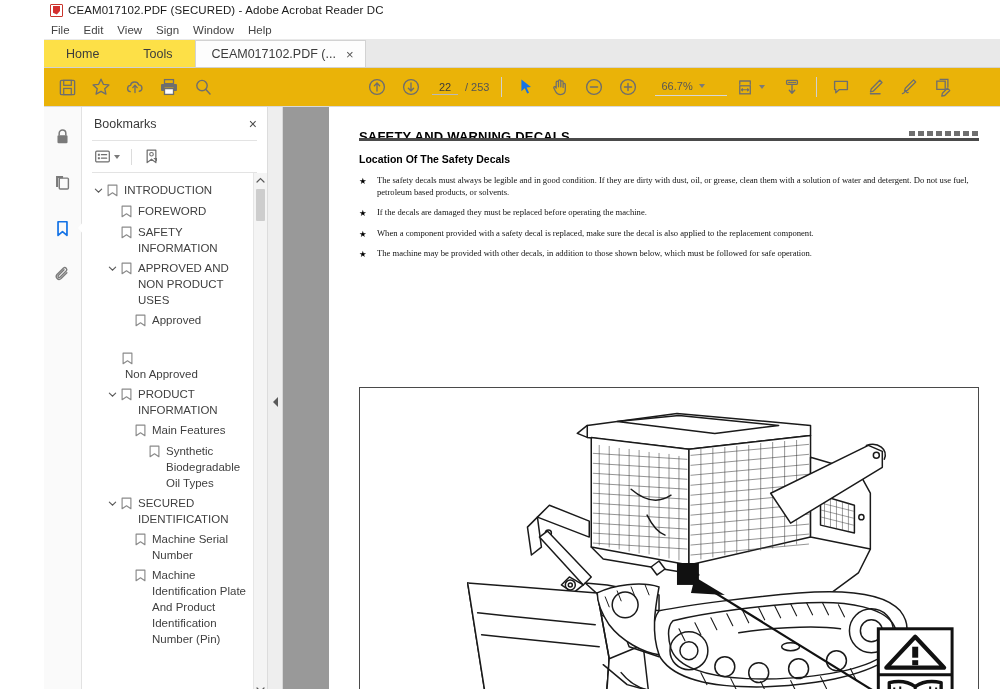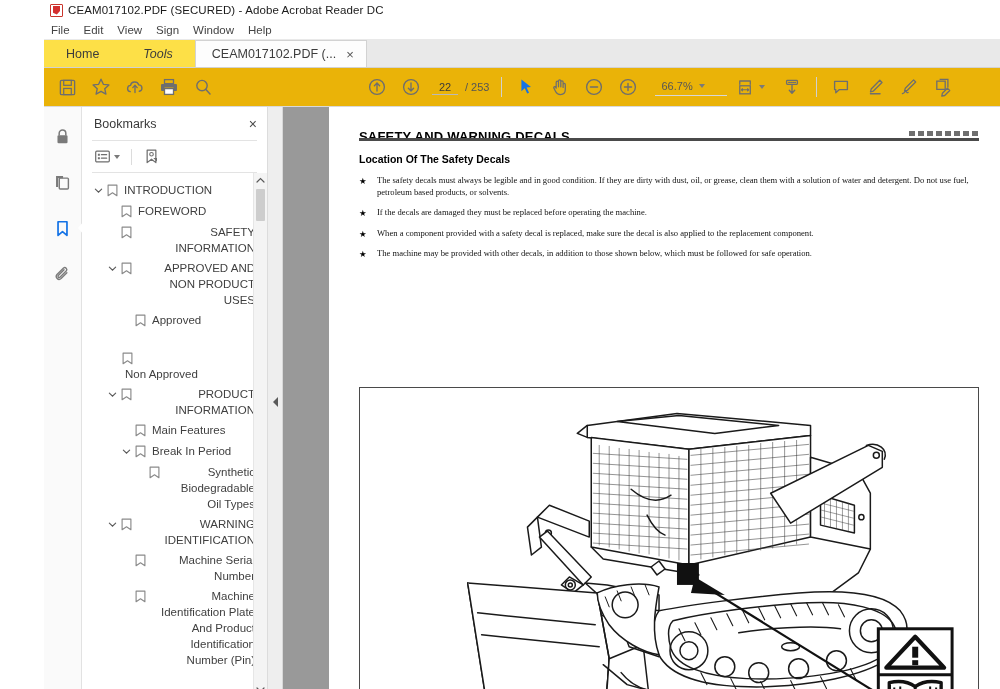--- a/index.html
+++ b/index.html
@@ -42,21 +42,21 @@
   .tabstrip{
     height:28px;background:#e9e9e9;display:flex;align-items:flex-end;
     border-bottom:1px solid #d2d2d2;position:relative;
   }
   .tab{
     height:27px;display:flex;align-items:center;justify-content:center;
     font-size:12.5px;color:#3c3c3c;padding:0 18px;box-sizing:border-box;
     background:#fde047;white-space:nowrap;cursor:default;
   }
   .tab.home{padding:0 22px;}
-  .tab.tools{padding:0 22px;font-style:italic;}
+  .tab.tools{padding:0 22px;}
   .tab.doc{
     background:#fdfdfd;border-left:1px solid #d2d2d2;border-right:1px solid #d2d2d2;
     border-top:1px solid #d2d2d2;padding:0 10px 0 16px;min-width:150px;
     justify-content:space-between;gap:8px;
   }
   .tab-close{
     font-size:13px;color:#555;line-height:1;padding:0 2px;cursor:default;
   }
 
   
@@ -117,21 +117,20 @@
   .bm-tools{display:flex;align-items:center;padding:7px 10px 7px 12px;gap:7px;}
   .bm-tool{display:flex;align-items:center;gap:3px;cursor:default;}
   .bm-vsep{width:1px;height:16px;background:#dcdcdc;margin:0 4px;}
 
   .bm-list{
     flex:1;overflow:hidden;position:relative;padding:7px 0 0 0;
   }
   .bm-row{
     display:flex;align-items:flex-start;padding:2px 12px 2px 0;min-height:17px;
     cursor:default;
-    text-align:right;
   }
   .twisty{
     width:13px;flex:0 0 13px;display:flex;align-items:flex-start;justify-content:center;
     padding-top:4px;
   }
   .bm-ico{width:14px;flex:0 0 14px;display:flex;align-items:flex-start;justify-content:center;padding-top:2px;}
   .bm-label{
     font-size:11.5px;color:#3f3f3f;line-height:16px;padding-left:5px;
   }
 
@@ -486,54 +485,41 @@
             </div>
             <div class="bm-row" style="padding-left: 38px;">
               <span class="twisty"></span>
               <span class="bm-ico">
                 <svg width="11" height="13" viewBox="0 0 11 13">
                   <path d="M1.1 1.1h8.8v10.6L5.5 8.8 1.1 11.7z" fill="none" stroke="#8a8a8a" stroke-width="1.15" stroke-linejoin="round"></path>
                 </svg>
               </span>
               <span class="bm-label">Main Features</span>
             </div>
-            <div class="bm-row" style="padding-left: 38px;">
-              <span class="twisty">
-                <svg width="9" height="9" viewBox="0 0 10 10">
-                  <path d="M1.5 3.4L5 6.8L8.5 3.4" fill="none" stroke="#5a5a5a" stroke-width="1.25" stroke-linecap="round"></path>
-                </svg>
-              </span>
-              <span class="bm-ico">
-                <svg width="11" height="13" viewBox="0 0 11 13">
-                  <path d="M1.1 1.1h8.8v10.6L5.5 8.8 1.1 11.7z" fill="none" stroke="#8a8a8a" stroke-width="1.15" stroke-linejoin="round"></path>
-                </svg>
-              </span>
-              <span class="bm-label">Break In Period</span>
-            </div>
             <div class="bm-row" style="padding-left: 52px;">
               <span class="twisty"></span>
               <span class="bm-ico">
                 <svg width="11" height="13" viewBox="0 0 11 13">
                   <path d="M1.1 1.1h8.8v10.6L5.5 8.8 1.1 11.7z" fill="none" stroke="#8a8a8a" stroke-width="1.15" stroke-linejoin="round"></path>
                 </svg>
               </span>
               <span class="bm-label">Synthetic Biodegradable Oil Types</span>
             </div>
             <div class="bm-row" style="padding-left: 24px;">
               <span class="twisty">
                 <svg width="9" height="9" viewBox="0 0 10 10">
                   <path d="M1.5 3.4L5 6.8L8.5 3.4" fill="none" stroke="#5a5a5a" stroke-width="1.25" stroke-linecap="round"></path>
                 </svg>
               </span>
               <span class="bm-ico">
                 <svg width="11" height="13" viewBox="0 0 11 13">
                   <path d="M1.1 1.1h8.8v10.6L5.5 8.8 1.1 11.7z" fill="none" stroke="#8a8a8a" stroke-width="1.15" stroke-linejoin="round"></path>
                 </svg>
               </span>
-              <span class="bm-label">WARNING IDENTIFICATION</span>
+              <span class="bm-label">SECURED IDENTIFICATION</span>
             </div>
             <div class="bm-row" style="padding-left: 38px;">
               <span class="twisty"></span>
               <span class="bm-ico">
                 <svg width="11" height="13" viewBox="0 0 11 13">
                   <path d="M1.1 1.1h8.8v10.6L5.5 8.8 1.1 11.7z" fill="none" stroke="#8a8a8a" stroke-width="1.15" stroke-linejoin="round"></path>
                 </svg>
               </span>
               <span class="bm-label">Machine Serial Number</span>
             </div>

